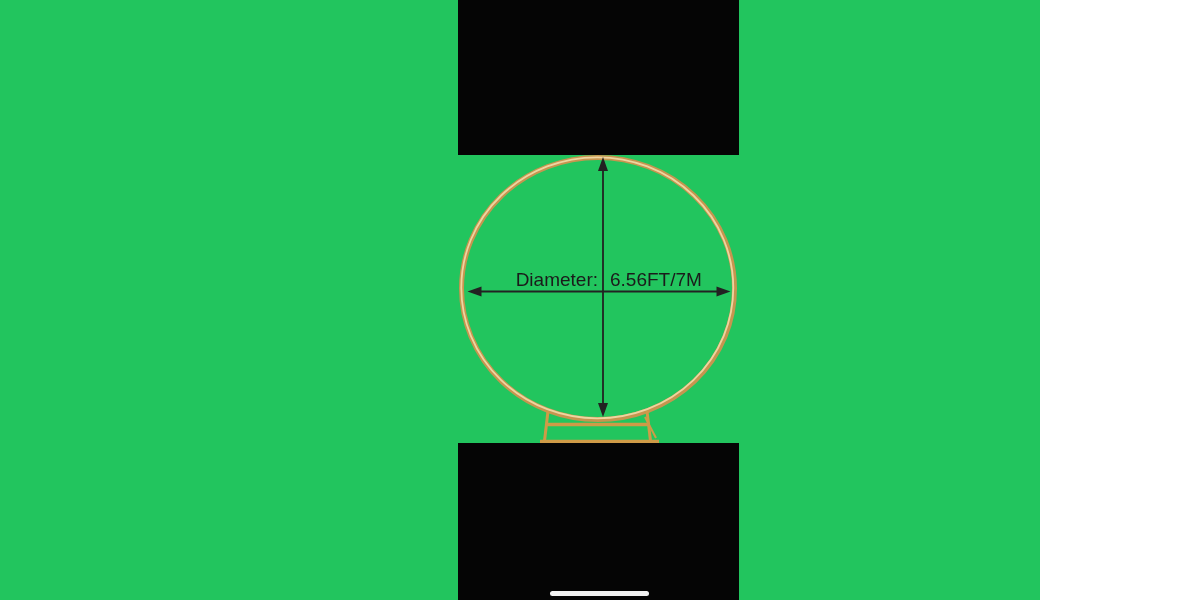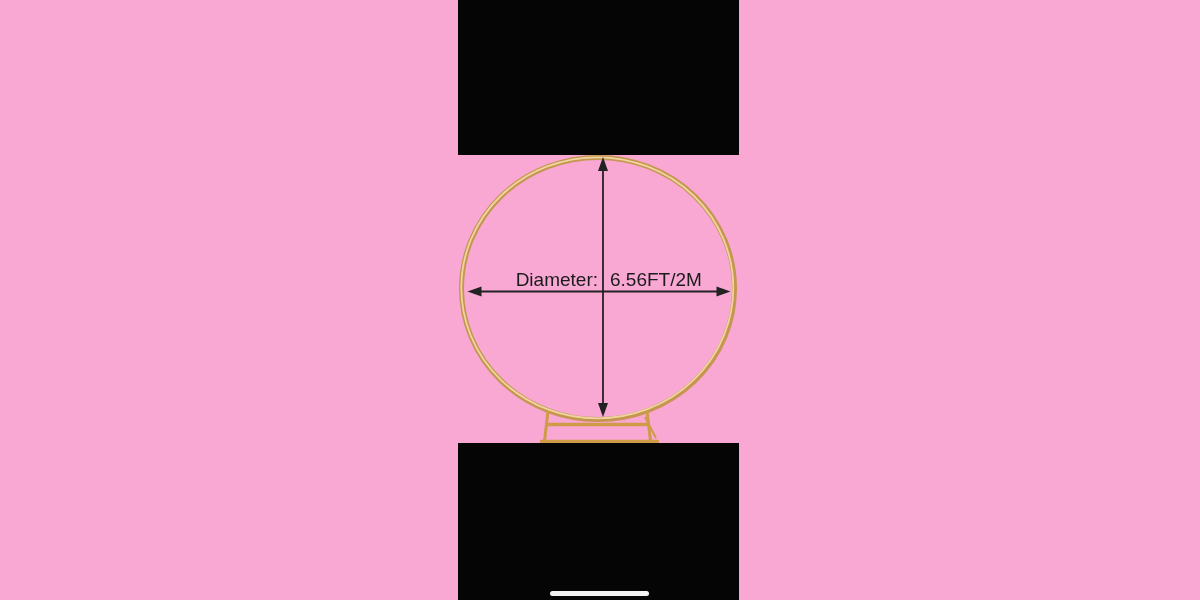--- a/index.html
+++ b/index.html
@@ -7,23 +7,23 @@
     margin: 0;
     padding: 0;
     width: 1200px;
     height: 600px;
     background: #ffffff;
     overflow: hidden;
     font-family: "Liberation Sans", sans-serif;
   }
   .canvas {
     position: relative;
-    width: 1200px;
+    width: 1040px;
     height: 600px;
-    background: #f9a8d4;
+    background: #22c55e;
   }
   .artwork {
     position: absolute;
     left: 0;
     top: 0;
     width: 1200px;
     height: 600px;
     display: block;
   }
   .letterbox {
@@ -81,20 +81,20 @@
     <line x1="603" y1="169" x2="603" y2="406" stroke-width="1.8" stroke="#222222"></line>
     <polygon points="603,157 598,171 608,171" fill="#222222"></polygon>
     <polygon points="603,417 598,403 608,403" fill="#222222"></polygon>
 
     <line x1="479" y1="291.5" x2="719" y2="291.5" stroke-width="1.8" stroke="#222222"></line>
     <polygon points="467.5,291.5 481.5,286.5 481.5,296.5" fill="#222222"></polygon>
     <polygon points="730.5,291.5 716.5,286.5 716.5,296.5" fill="#222222"></polygon>
   </svg>
 
   <div class="dim-text dim-label">Diameter:</div>
-  <div class="dim-text dim-value">6.56FT/2M</div>
+  <div class="dim-text dim-value">6.56FT/7M</div>
 
   <div class="letterbox top"></div>
   <div class="letterbox bottom">
     <div class="home-indicator"></div>
   </div>
 
 </div>
 
 </body></html>

